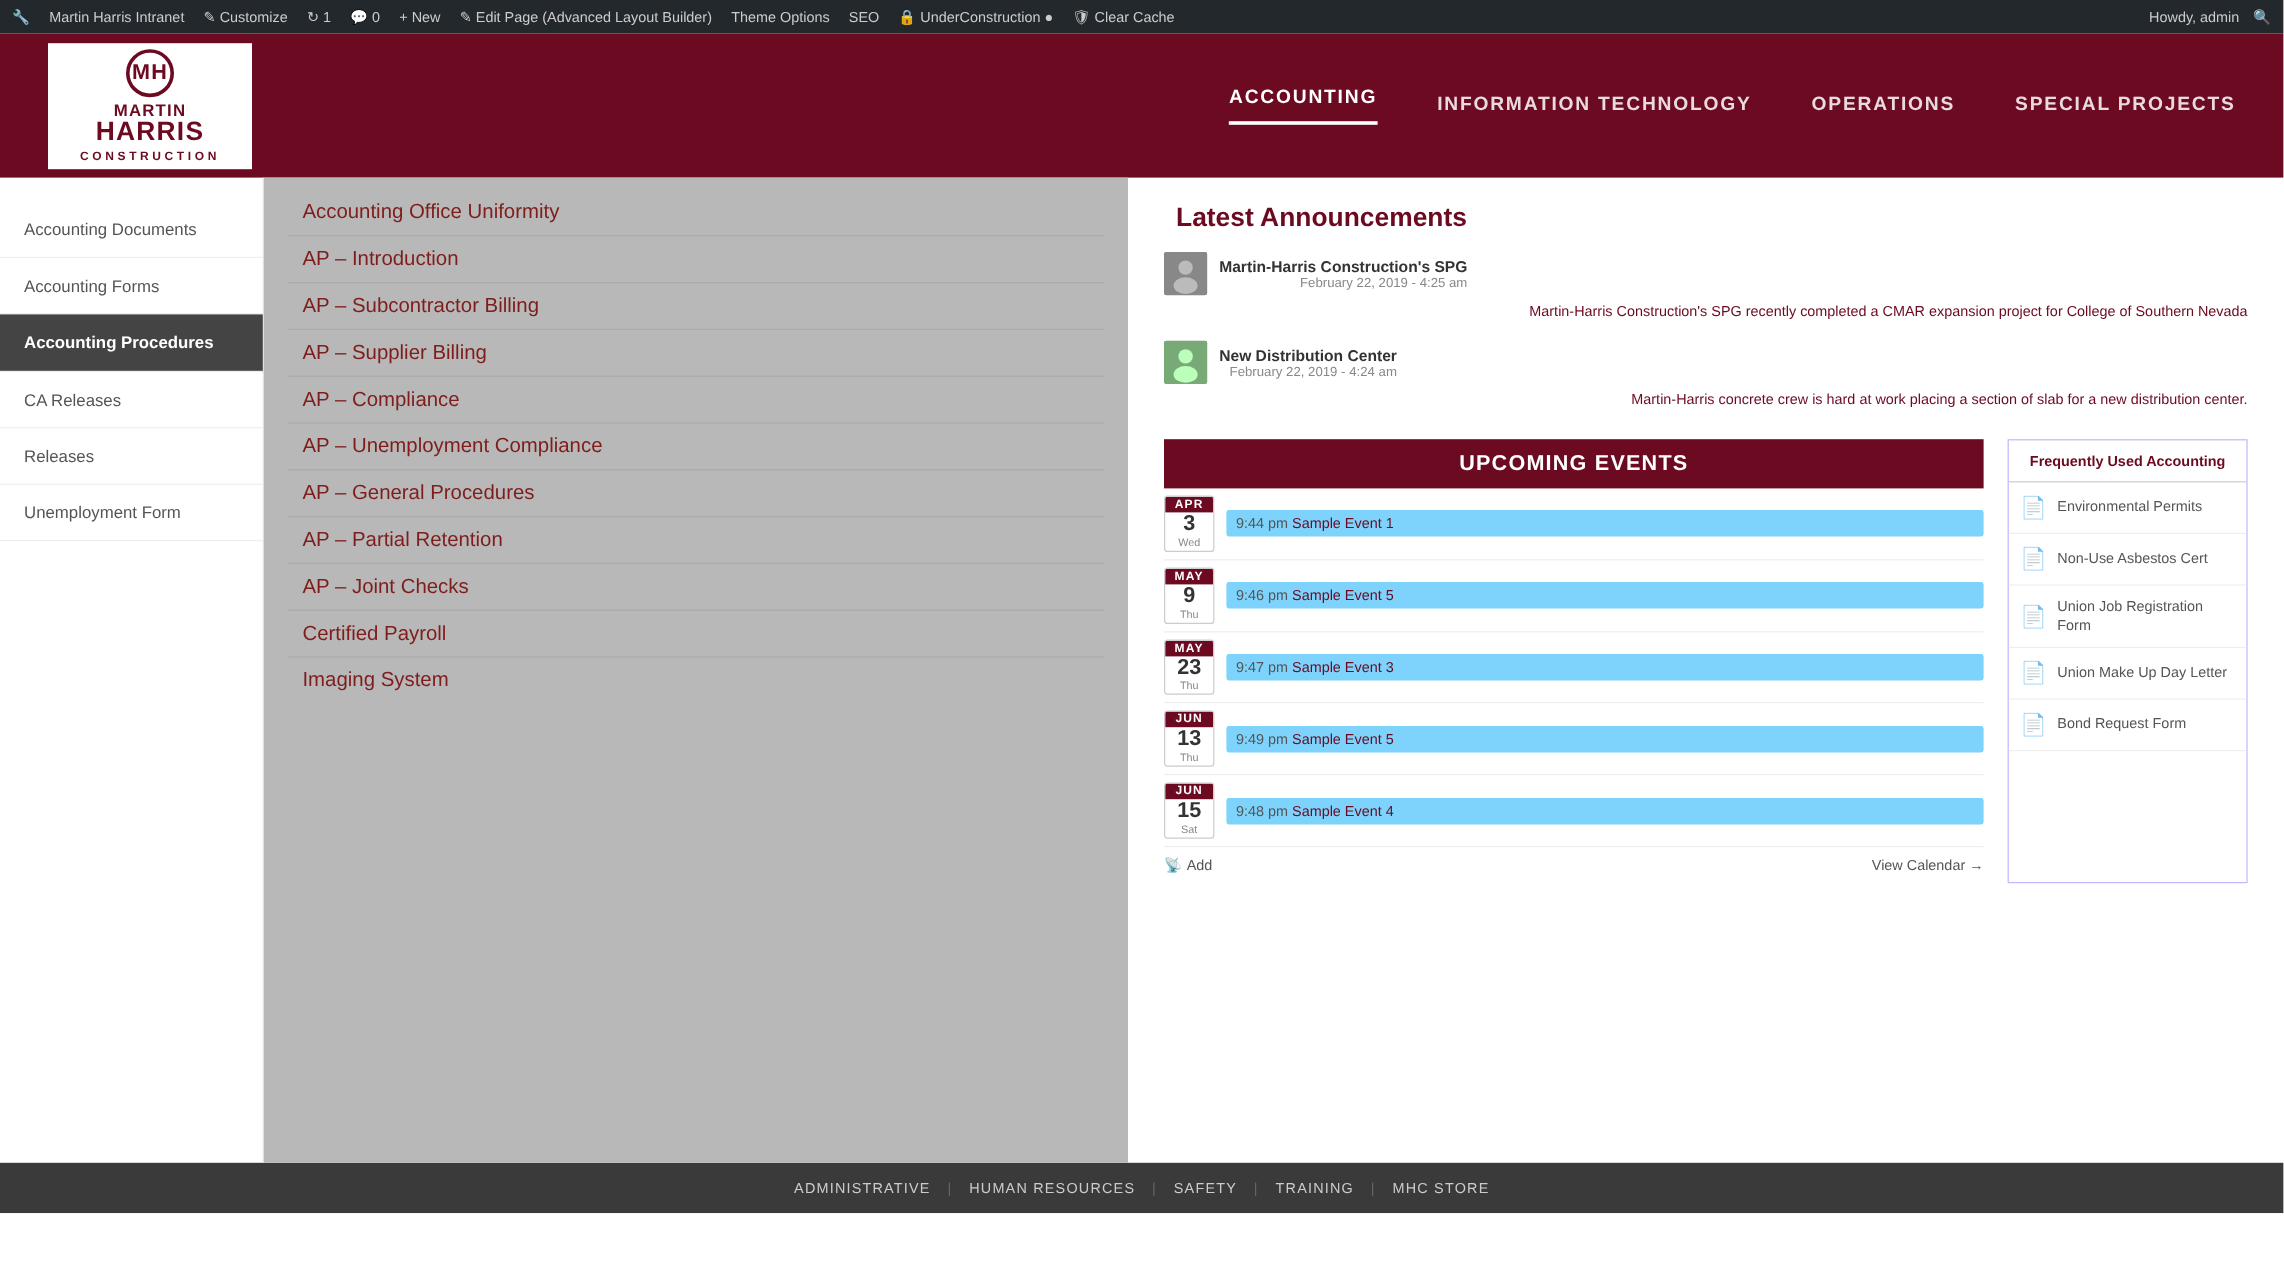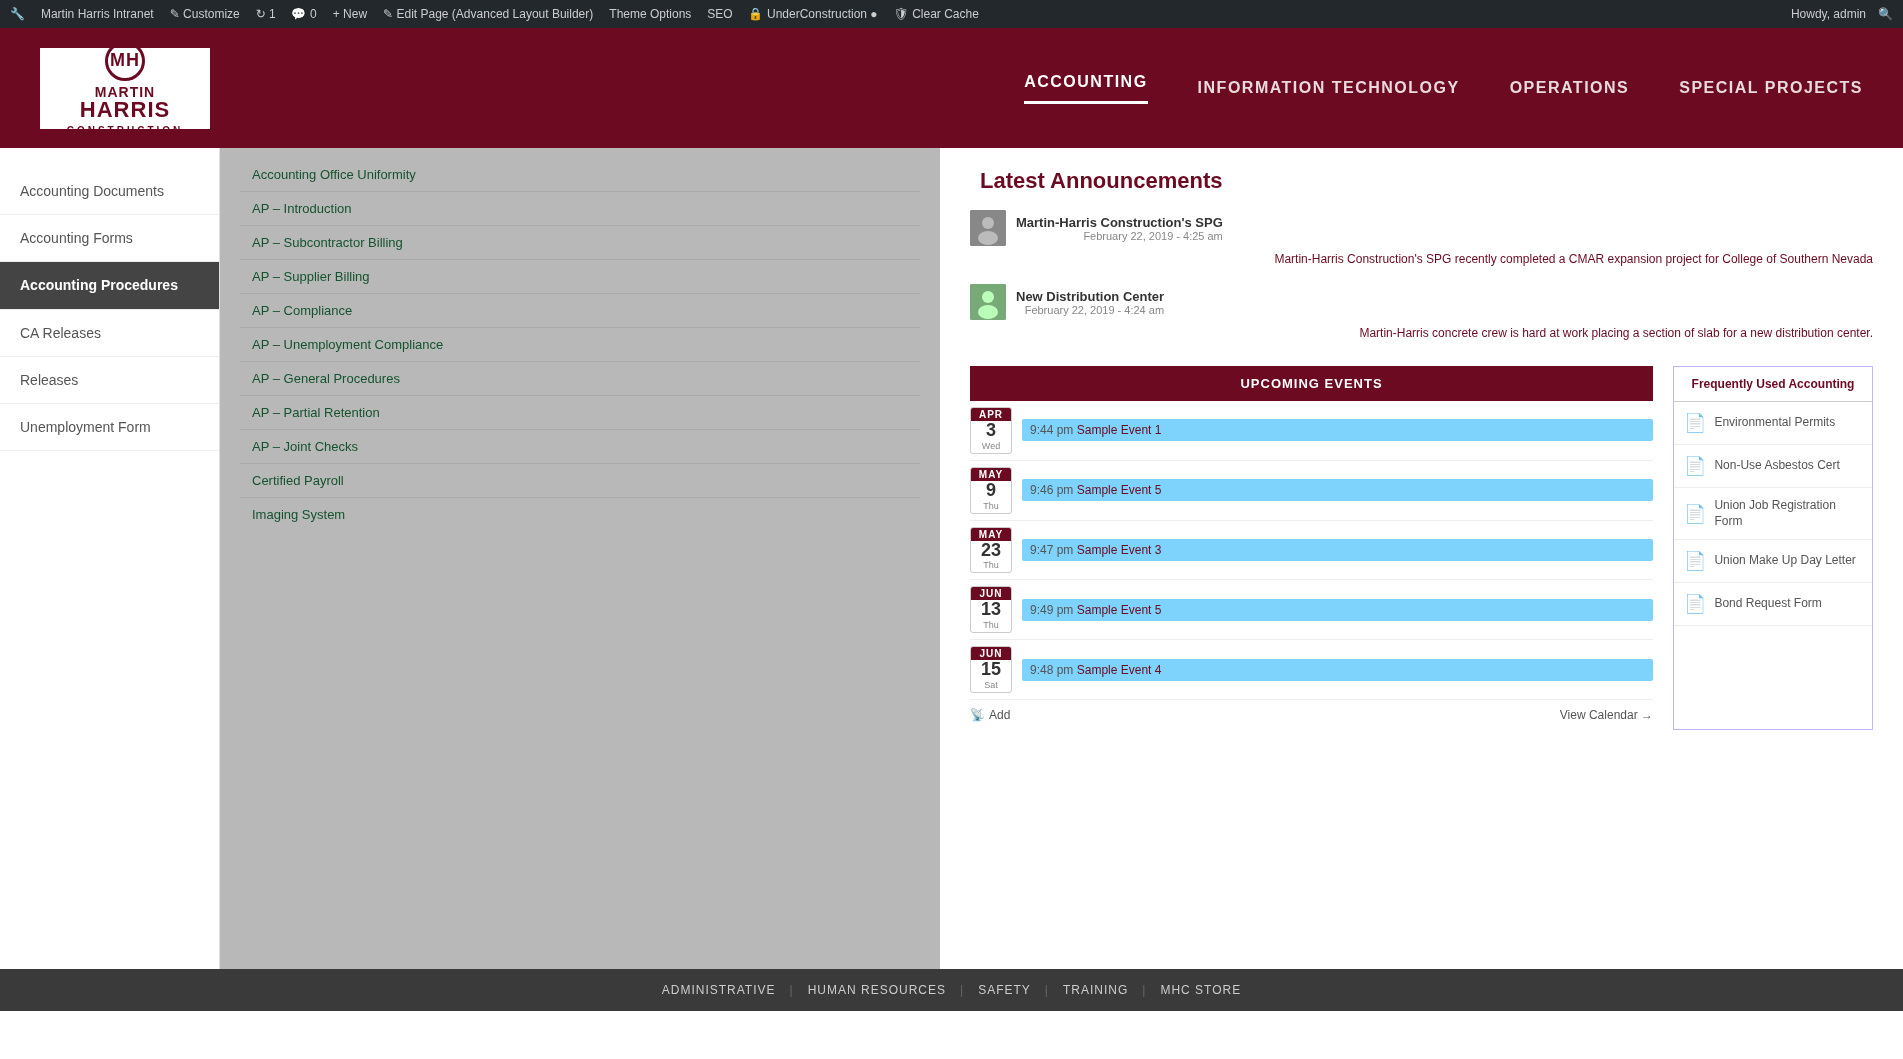--- a/index.html
+++ b/index.html
@@ -24,21 +24,21 @@
     .site-header {
       background: #6b0a20;
       display: flex;
       align-items: center;
       padding: 0 40px;
       height: 120px;
     }
     .logo-area {
       background: #fff;
       width: 170px;
-      height: 81px;
+      height: 105px;
       display: flex;
       align-items: center;
       justify-content: center;
       flex-shrink: 0;
       margin-right: 40px;
     }
     .logo-inner {
       text-align: center;
       color: #6b0a20;
       font-size: 11px;
@@ -114,23 +114,23 @@
     
     .submenu {
       width: 720px;
       flex-shrink: 0;
       background: #b8b8b8;
       padding: 10px 20px 20px 20px;
     }
     .submenu a {
       display: block;
       padding: 9px 12px;
-      color: #14532d;
+      color: #7f1d1d;
       text-decoration: none;
-      font-size: 13px;
+      font-size: 17px;
       border-bottom: 1px solid #aaa;
     }
     .submenu a:last-child { border-bottom: none; }
 
     
     .main-content {
       flex: 1;
       padding: 20px 30px;
     }
 
@@ -190,21 +190,21 @@
     }
 
     
     .upcoming-events {
       flex: 1;
     }
     .events-header {
       background: #6b0a20;
       color: #fff;
       text-align: center;
-      font-size: 13px;
+      font-size: 18px;
       font-weight: bold;
       letter-spacing: 1px;
       padding: 10px;
       text-transform: uppercase;
     }
     .event-row {
       display: flex;
       align-items: center;
       gap: 10px;
       padding: 6px 0;

